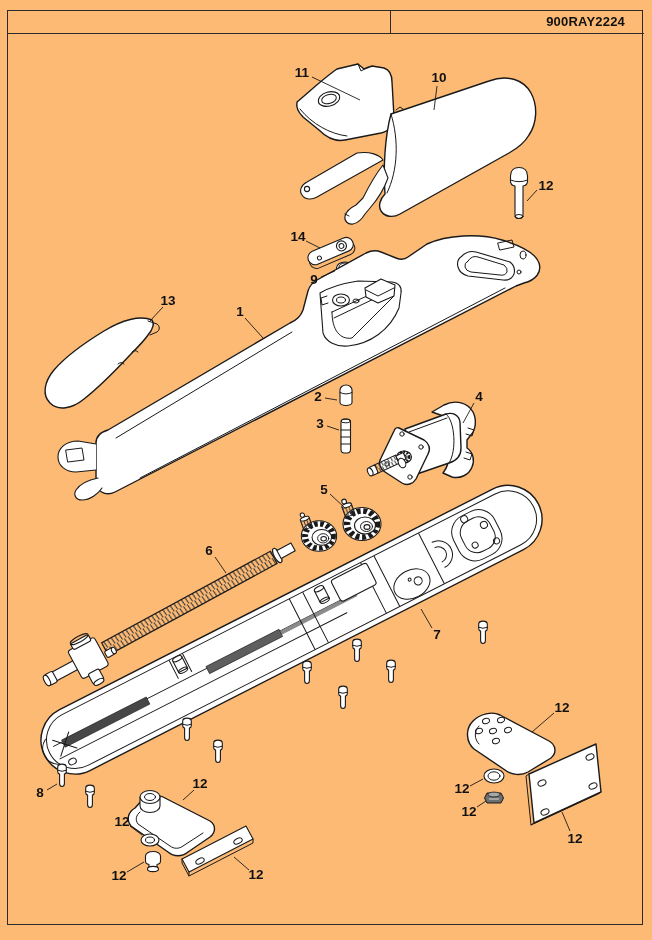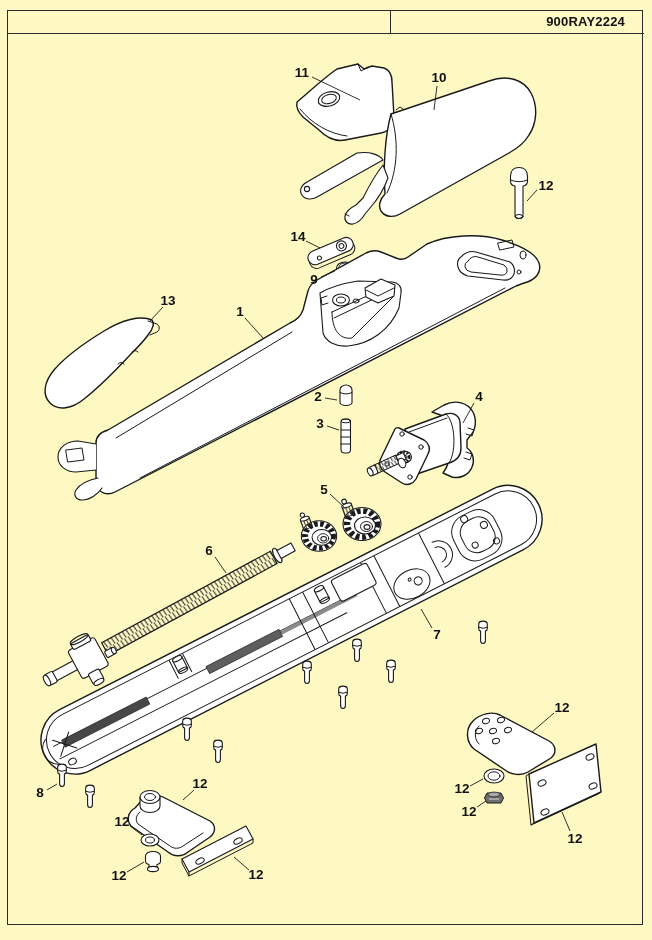--- a/index.html
+++ b/index.html
@@ -1,16 +1,16 @@
 <!DOCTYPE html>
 <html><head>
 <meta charset="utf-8">
 <style>
   html,body { margin:0; padding:0; background:#fff; }
-  .page { position:relative; width:652px; height:940px; background:#fef9c3;
+  .page { position:relative; width:652px; height:940px; background:#fdba74;
           font-family:"Liberation Sans",sans-serif; overflow:hidden; }
   .frame { position:absolute; left:7px; top:10px; width:636px; height:915px;
            border:1.4px solid #2b2b2b; box-sizing:border-box; }
   .header-rule { position:absolute; left:7px; top:33px; width:637px; height:0;
                  border-top:1.3px solid #2b2b2b; }
   .header-vdiv { position:absolute; left:390px; top:10px; height:23px; width:0;
                  border-left:1.3px solid #2b2b2b; }
   .title-cell { position:absolute; left:390px; top:10px; width:245px; height:23px;
                 display:flex; align-items:center; justify-content:flex-end;
                 padding-right:10px; box-sizing:border-box; }

